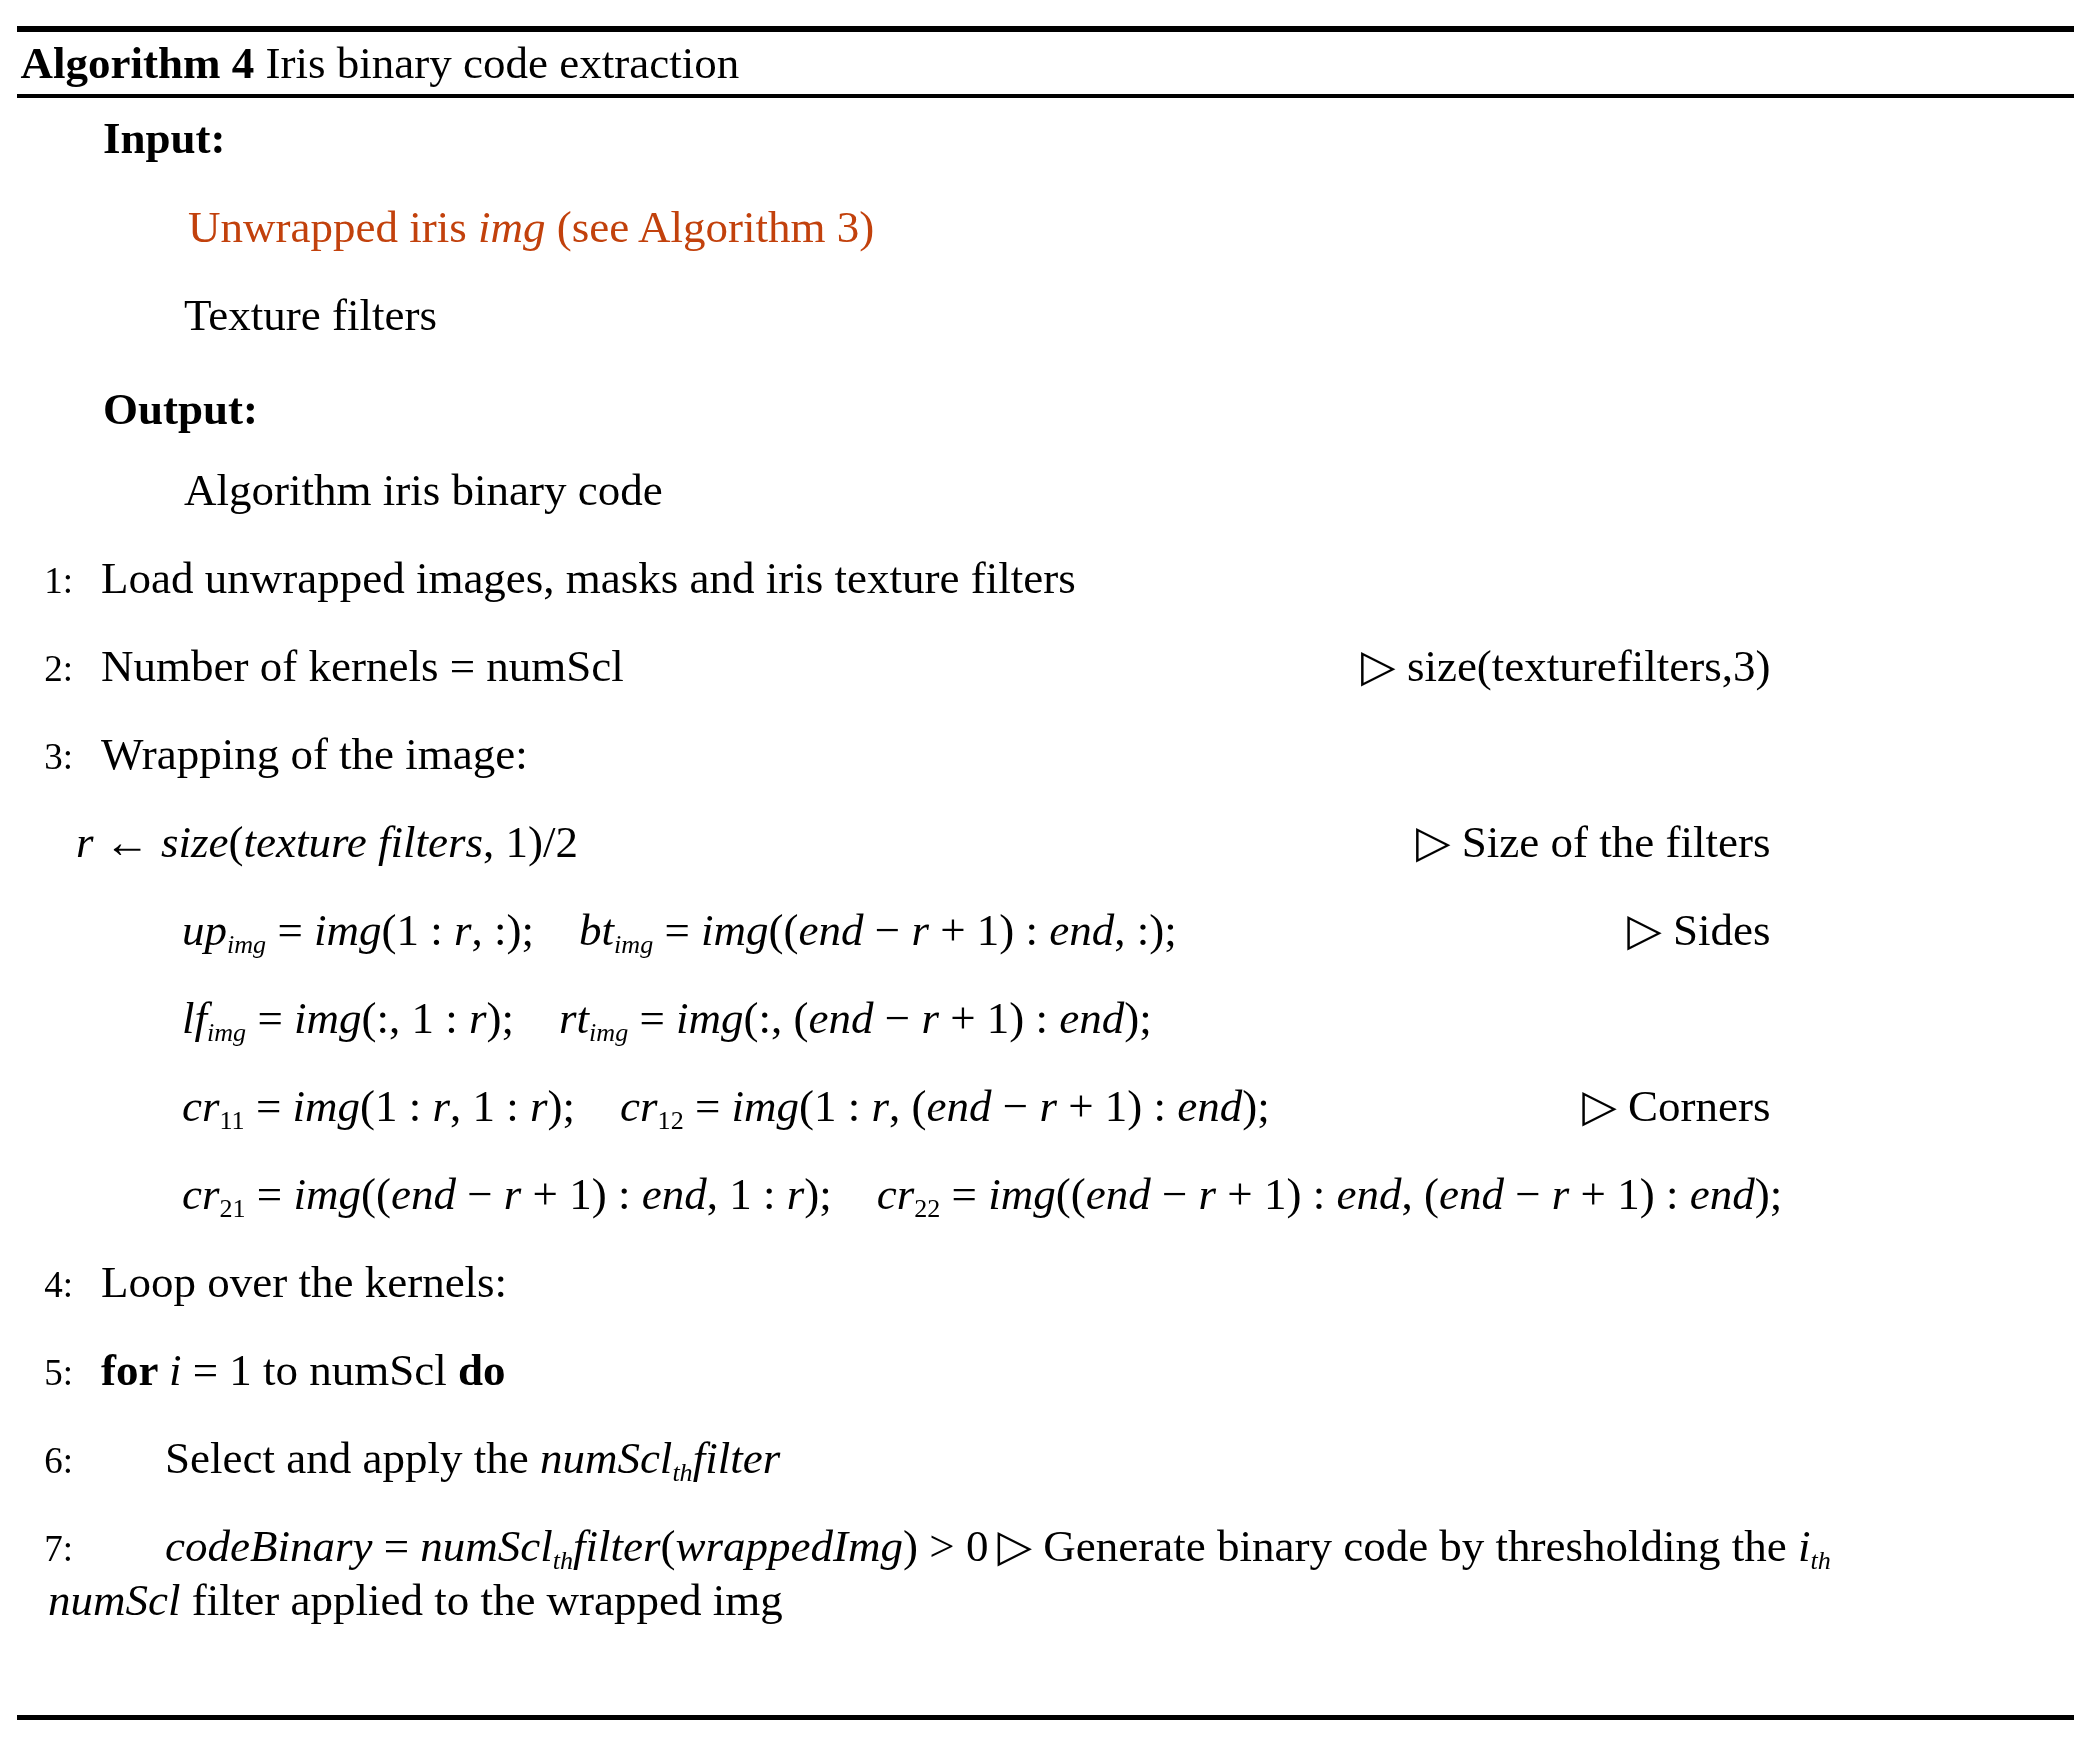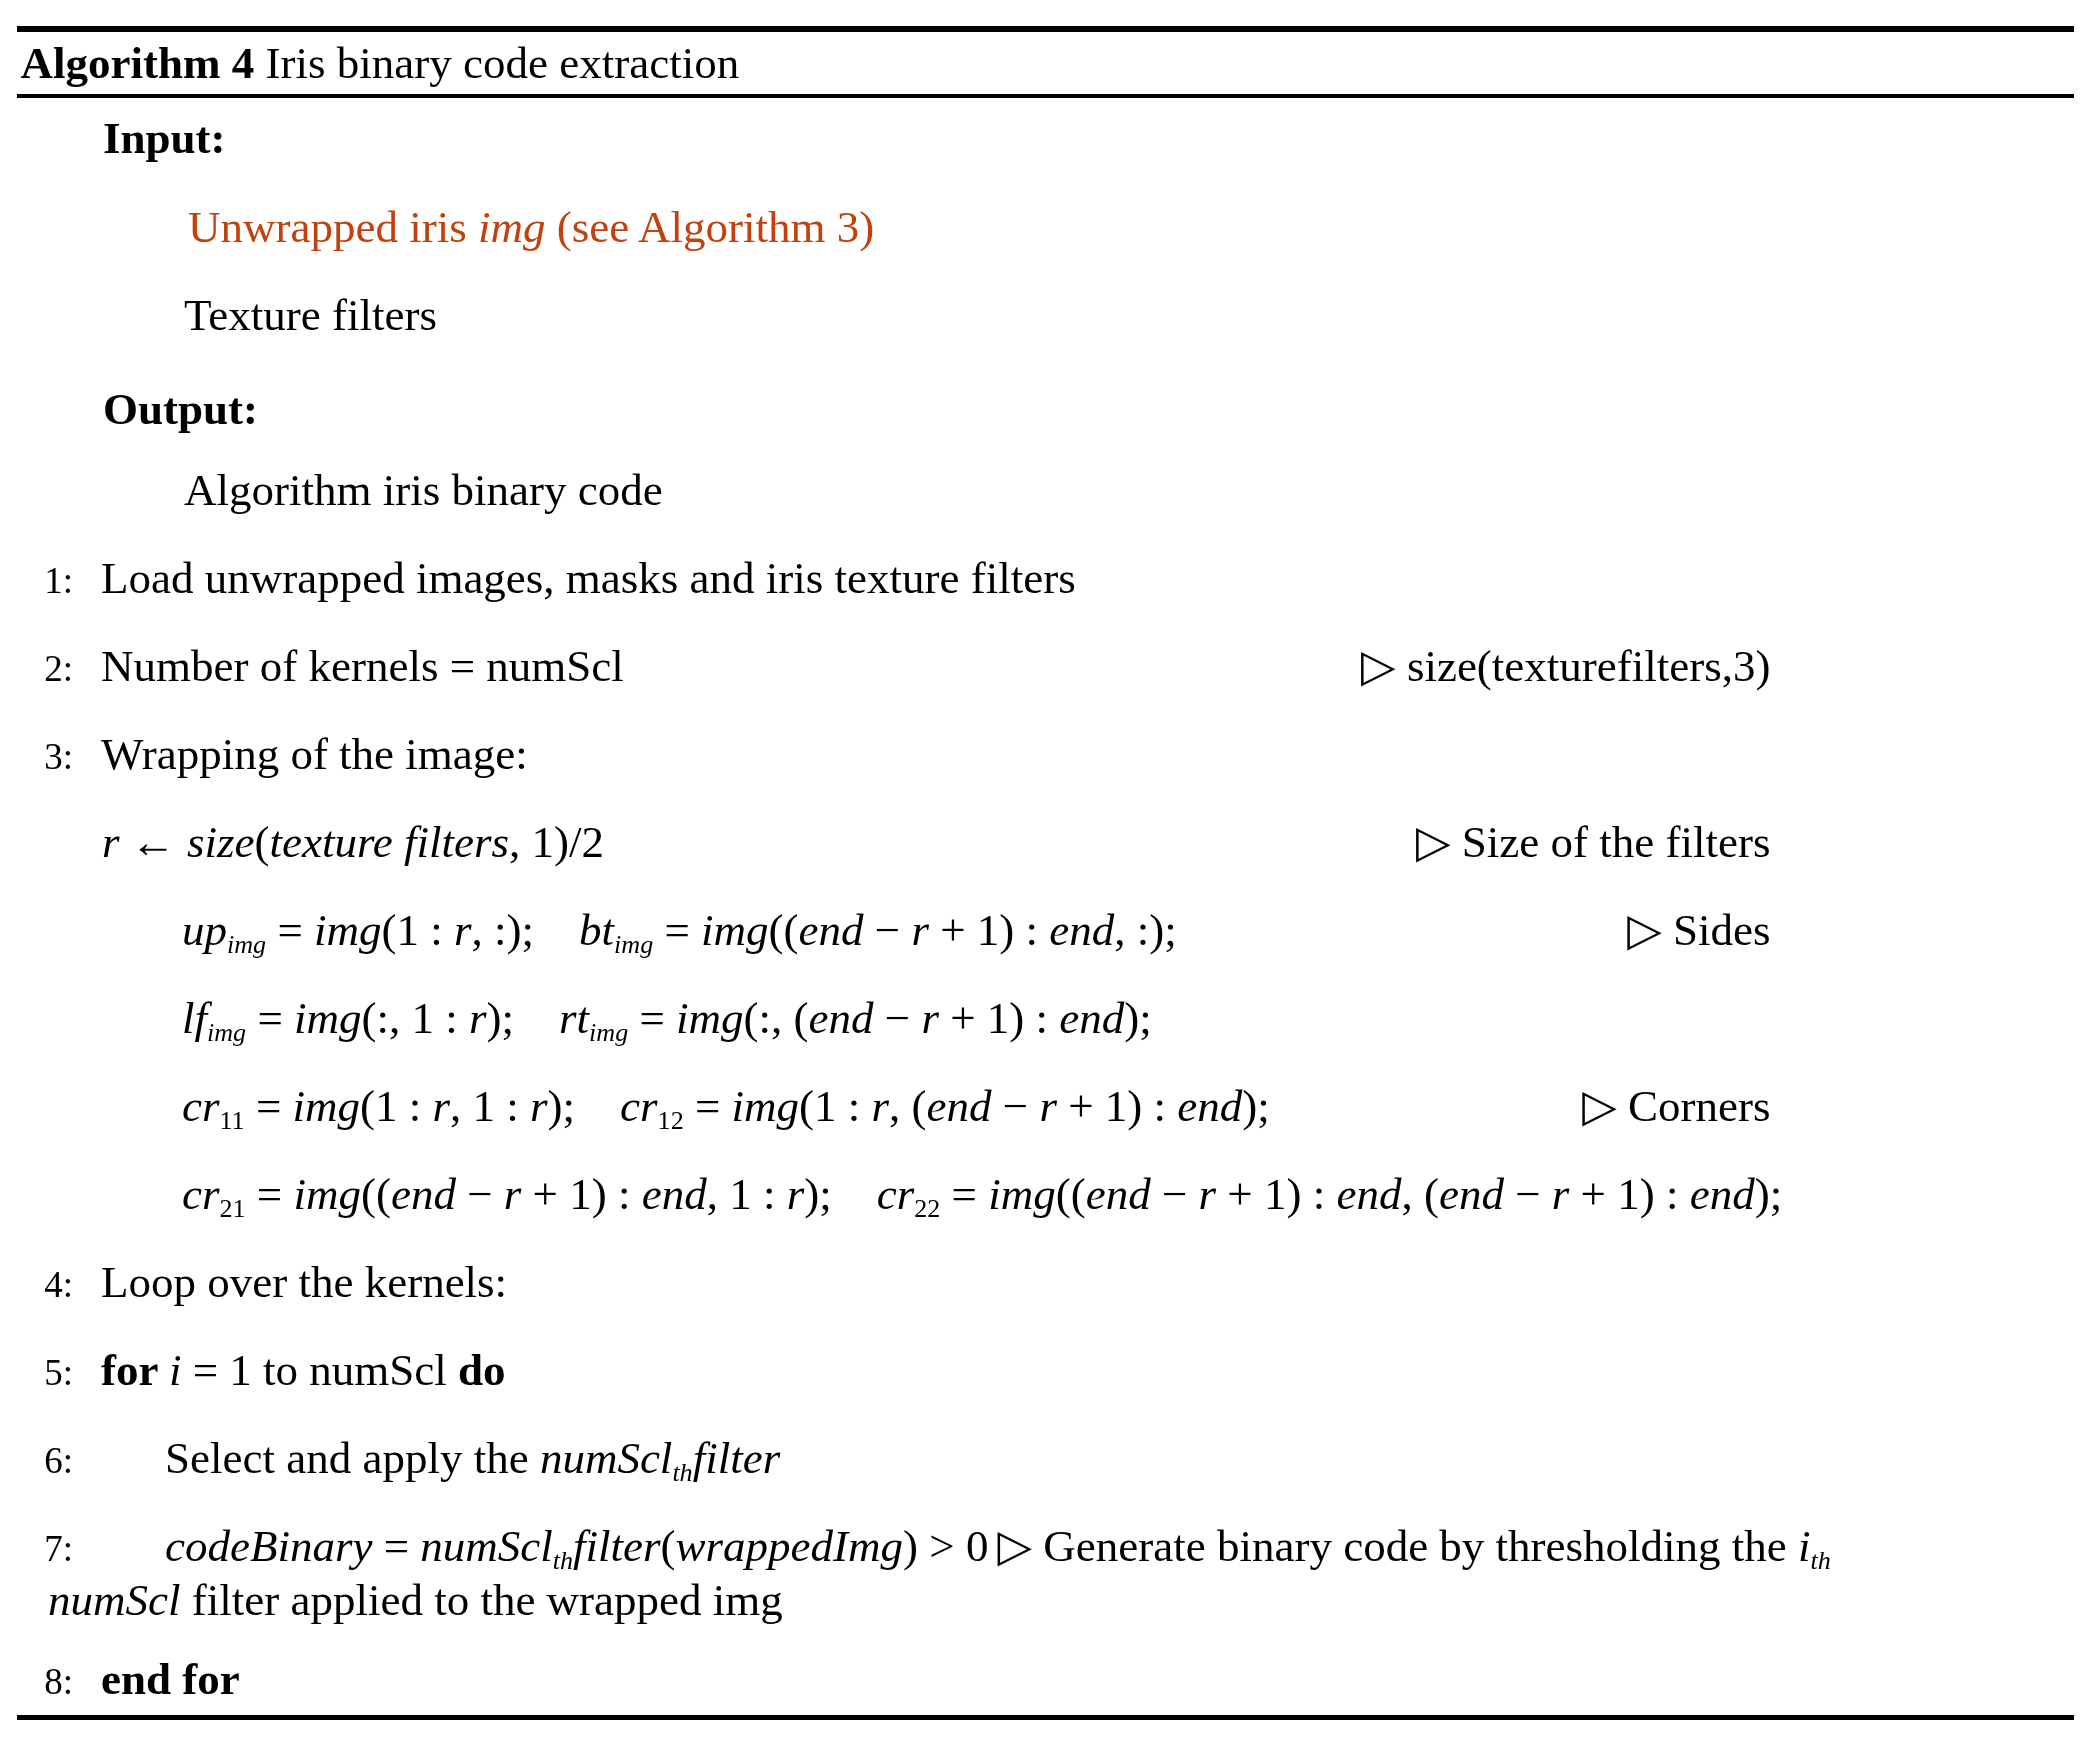--- a/index.html
+++ b/index.html
@@ -57,38 +57,37 @@
   <div class="line bold" style="top:376px;left:103px">Output:</div>
 
   <div class="line" style="top:457px;left:184px"><span class="sg-n">Algorithm iris binary code</span></div>
 
   <div class="line numline" style="top:545px"><span class="num">1:</span><span><span class="sg-n">Load unwrapped images, masks and iris texture filters</span></span></div>
 
   <div class="line numline" style="top:633px"><span class="num">2:</span><span><span class="sg-n">Number of kernels = numScl</span></span><span class="comment">▷ size(texturefilters,3)</span></div>
 
   <div class="line numline" style="top:721px"><span class="num">3:</span><span><span class="sg-n">Wrapping of the image:</span></span></div>
 
-  <div class="line numline" style="top:809px"><span style="margin-left:102px"><span class="sg-i">r</span><span class="sg-n"> ← </span><span class="sg-i">size</span><span class="sg-n">(</span><span class="sg-i">texture filters</span><span class="sg-n">, 1</span><span class="sg-n">)/2</span></span><span class="comment">▷ Size of the filters</span></div>
+  <div class="line numline" style="top:809px"><span style="margin-left:76px"><span class="sg-i">r</span><span class="sg-n"> ← </span><span class="sg-i">size</span><span class="sg-n">(</span><span class="sg-i">texture filters</span><span class="sg-n">, 1</span><span class="sg-n">)/2</span></span><span class="comment">▷ Size of the filters</span></div>
 
   <div class="line numline" style="top:897px"><span style="margin-left:182px"><span class="sg-i">up</span><span class="sg-si">img</span><span class="sg-n"> = </span><span class="sg-i">img</span><span class="sg-n">(1 : </span><span class="sg-i">r</span><span class="sg-n">, :);</span><span class="sg-n">    </span><span class="sg-i">bt</span><span class="sg-si">img</span><span class="sg-n"> = </span><span class="sg-i">img</span><span class="sg-n">((</span><span class="sg-i">end</span><span class="sg-n"> − </span><span class="sg-i">r</span><span class="sg-n"> + 1) : </span><span class="sg-i">end</span><span class="sg-n">, :);</span></span><span class="comment">▷ Sides</span></div>
 
   <div class="line numline" style="top:985px"><span style="margin-left:182px"><span class="sg-i">lf</span><span class="sg-si">img</span><span class="sg-n"> = </span><span class="sg-i">img</span><span class="sg-n">(:, 1 : </span><span class="sg-i">r</span><span class="sg-n">);</span><span class="sg-n">    </span><span class="sg-i">rt</span><span class="sg-si">img</span><span class="sg-n"> = </span><span class="sg-i">img</span><span class="sg-n">(:, (</span><span class="sg-i">end</span><span class="sg-n"> − </span><span class="sg-i">r</span><span class="sg-n"> + 1) : </span><span class="sg-i">end</span><span class="sg-n">);</span></span></div>
 
   <div class="line numline" style="top:1073px"><span style="margin-left:182px"><span class="sg-i">cr</span><span class="sg-sn">11</span><span class="sg-n"> = </span><span class="sg-i">img</span><span class="sg-n">(1 : </span><span class="sg-i">r</span><span class="sg-n">, 1 : </span><span class="sg-i">r</span><span class="sg-n">);</span><span class="sg-n">    </span><span class="sg-i">cr</span><span class="sg-sn">12</span><span class="sg-n"> = </span><span class="sg-i">img</span><span class="sg-n">(1 : </span><span class="sg-i">r</span><span class="sg-n">, (</span><span class="sg-i">end</span><span class="sg-n"> − </span><span class="sg-i">r</span><span class="sg-n"> + 1) : </span><span class="sg-i">end</span><span class="sg-n">);</span></span><span class="comment">▷ Corners</span></div>
 
   <div class="line numline" style="top:1161px"><span style="margin-left:182px"><span class="sg-i">cr</span><span class="sg-sn">21</span><span class="sg-n"> = </span><span class="sg-i">img</span><span class="sg-n">((</span><span class="sg-i">end</span><span class="sg-n"> − </span><span class="sg-i">r</span><span class="sg-n"> + 1) : </span><span class="sg-i">end</span><span class="sg-n">, 1 : </span><span class="sg-i">r</span><span class="sg-n">);</span><span class="sg-n">    </span><span class="sg-i">cr</span><span class="sg-sn">22</span><span class="sg-n"> = </span><span class="sg-i">img</span><span class="sg-n">((</span><span class="sg-i">end</span><span class="sg-n"> − </span><span class="sg-i">r</span><span class="sg-n"> + 1) : </span><span class="sg-i">end</span><span class="sg-n">, (</span><span class="sg-i">end</span><span class="sg-n"> − </span><span class="sg-i">r</span><span class="sg-n"> + 1) : </span><span class="sg-i">end</span><span class="sg-n">);</span></span></div>
 
   <div class="line numline" style="top:1249px"><span class="num">4:</span><span><span class="sg-n">Loop over the kernels:</span></span></div>
 
   <div class="line numline" style="top:1337px"><span class="num">5:</span><span><span class="sg-b">for </span><span class="sg-i">i</span><span class="sg-n"> = 1 to numScl </span><span class="sg-b">do</span></span></div>
 
   <div class="line numline deep" style="top:1425px"><span class="num">6:</span><span><span class="sg-n">Select and apply the </span><span class="sg-i">numScl</span><span class="sg-si">th</span><span class="sg-i">filter</span></span></div>
 
   <div class="line numline deep" style="top:1513px"><span class="num">7:</span><span><span class="sg-i">codeBinary</span><span class="sg-n"> = </span><span class="sg-i">numScl</span><span class="sg-si">th</span><span class="sg-i">filter</span><span class="sg-n">(</span><span class="sg-i">wrappedImg</span><span class="sg-n">) &gt; 0</span><span class="sg-n"> ▷ Generate binary code by thresholding the </span><span class="sg-i">i</span><span class="sg-si">th</span></span></div>
 
   <div class="line numline" style="top:1567px"><span style="margin-left:48px"><span class="sg-i">numScl</span><span class="sg-n"> filter applied to the wrapped img</span></span></div>
 
-  <div class="line numline" style="top:1646px"><span class="num">8:</span><span><span class="sg-b">end for</span></span></div>
 
   <div class="rule" style="top:1715px;height:5px"></div>
 
 </div>
 
 
 </body></html>

